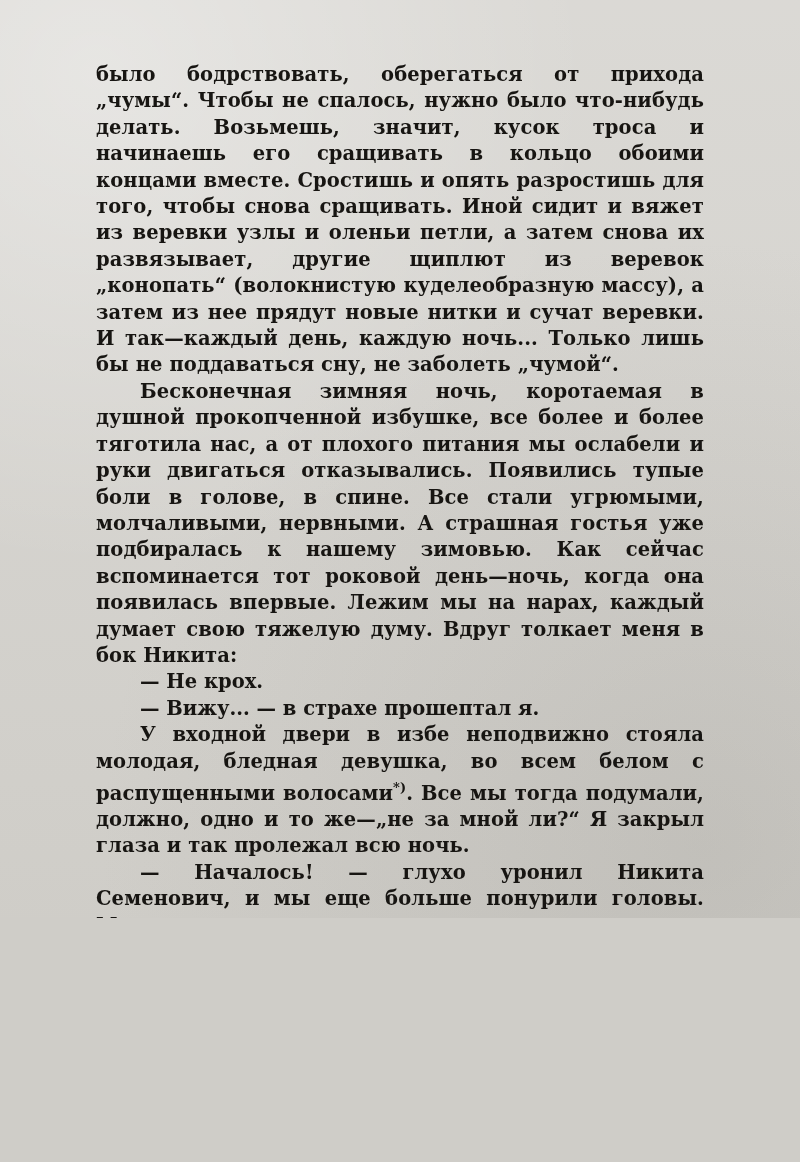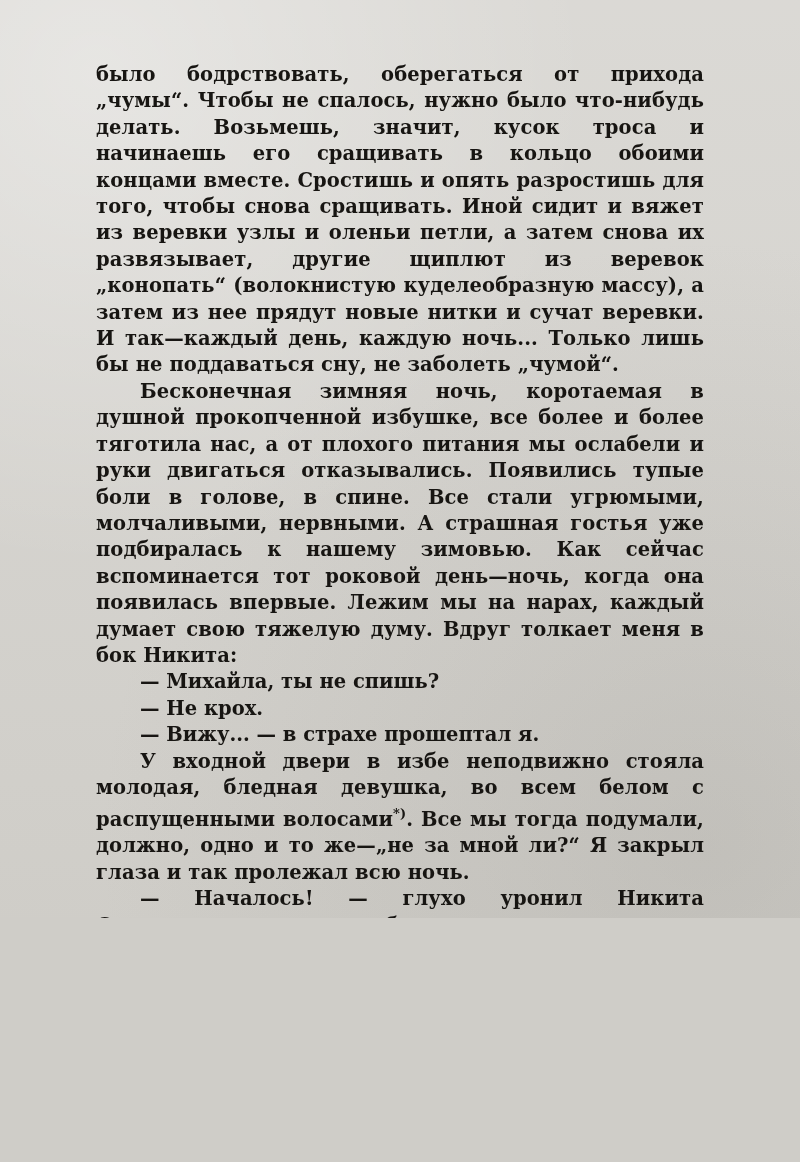--- a/index.html
+++ b/index.html
@@ -98,21 +98,20 @@
 <body>
 
 <div class="page">
 
   <div class="content">
 
     <p class="body">было бодрствовать, оберегаться от прихода „чумы“. Чтобы не спалось, нужно было что-нибудь делать. Возьмешь, значит, кусок троса и начинаешь его сращивать в кольцо обоими концами вместе. Сростишь и опять разростишь для того, чтобы снова сращивать. Иной сидит и вяжет из веревки узлы и оленьи петли, а затем снова их развязывает, другие щиплют из веревок „конопать“ (волокнистую куделеобразную массу), а затем из нее прядут новые нитки и сучат веревки. И так—каждый день, каждую ночь... Только лишь бы не поддаваться сну, не заболеть „чумой“.</p>
 
     <p class="body indent">Бесконечная зимняя ночь, коротаемая в душной прокопченной избушке, все более и более тяготила нас, а от плохого питания мы ослабели и руки двигаться отказывались. Появились тупые боли в голове, в спине. Все стали угрюмыми, молчаливыми, нервными. А страшная гостья уже подбиралась к нашему зимовью. Как сейчас вспоминается тот роковой день—ночь, когда она появилась впервые. Лежим мы на нарах, каждый думает свою тяжелую думу. Вдруг толкает меня в бок Никита:</p>
 
-    <p class="dialogue">— Михайла, ты не спишь?</p>
     <p class="dialogue">— Не крох.</p>
     <p class="dialogue">— Вижу... — в страхе прошептал я.</p>
 
     <p class="body indent"><span>У входной двери в избе неподвижно стояла молодая, бледная девушка, во всем белом с распущенными волосами</span><span class="note-sup">*)</span><span>. Все мы тогда подумали, должно, одно и то же—„не за мной ли?“ Я закрыл глаза и так пролежал всю ночь.</span></p>
 
 
     <p class="body indent">— Началось! — глухо уронил Никита Семенович, и мы еще больше понурили головы. Молча вынесли мы товарища за двери, молча вырыли около избы в снегу глубокую яму и закидали его снегом.</p>
 
     <p class="body indent">Одним меньше — с хлебов долой. Но не сегодня-завтра придет черед другого и некому будет достать остальных крох. Теперь каждый вечер, ложась спать,</p>
 

